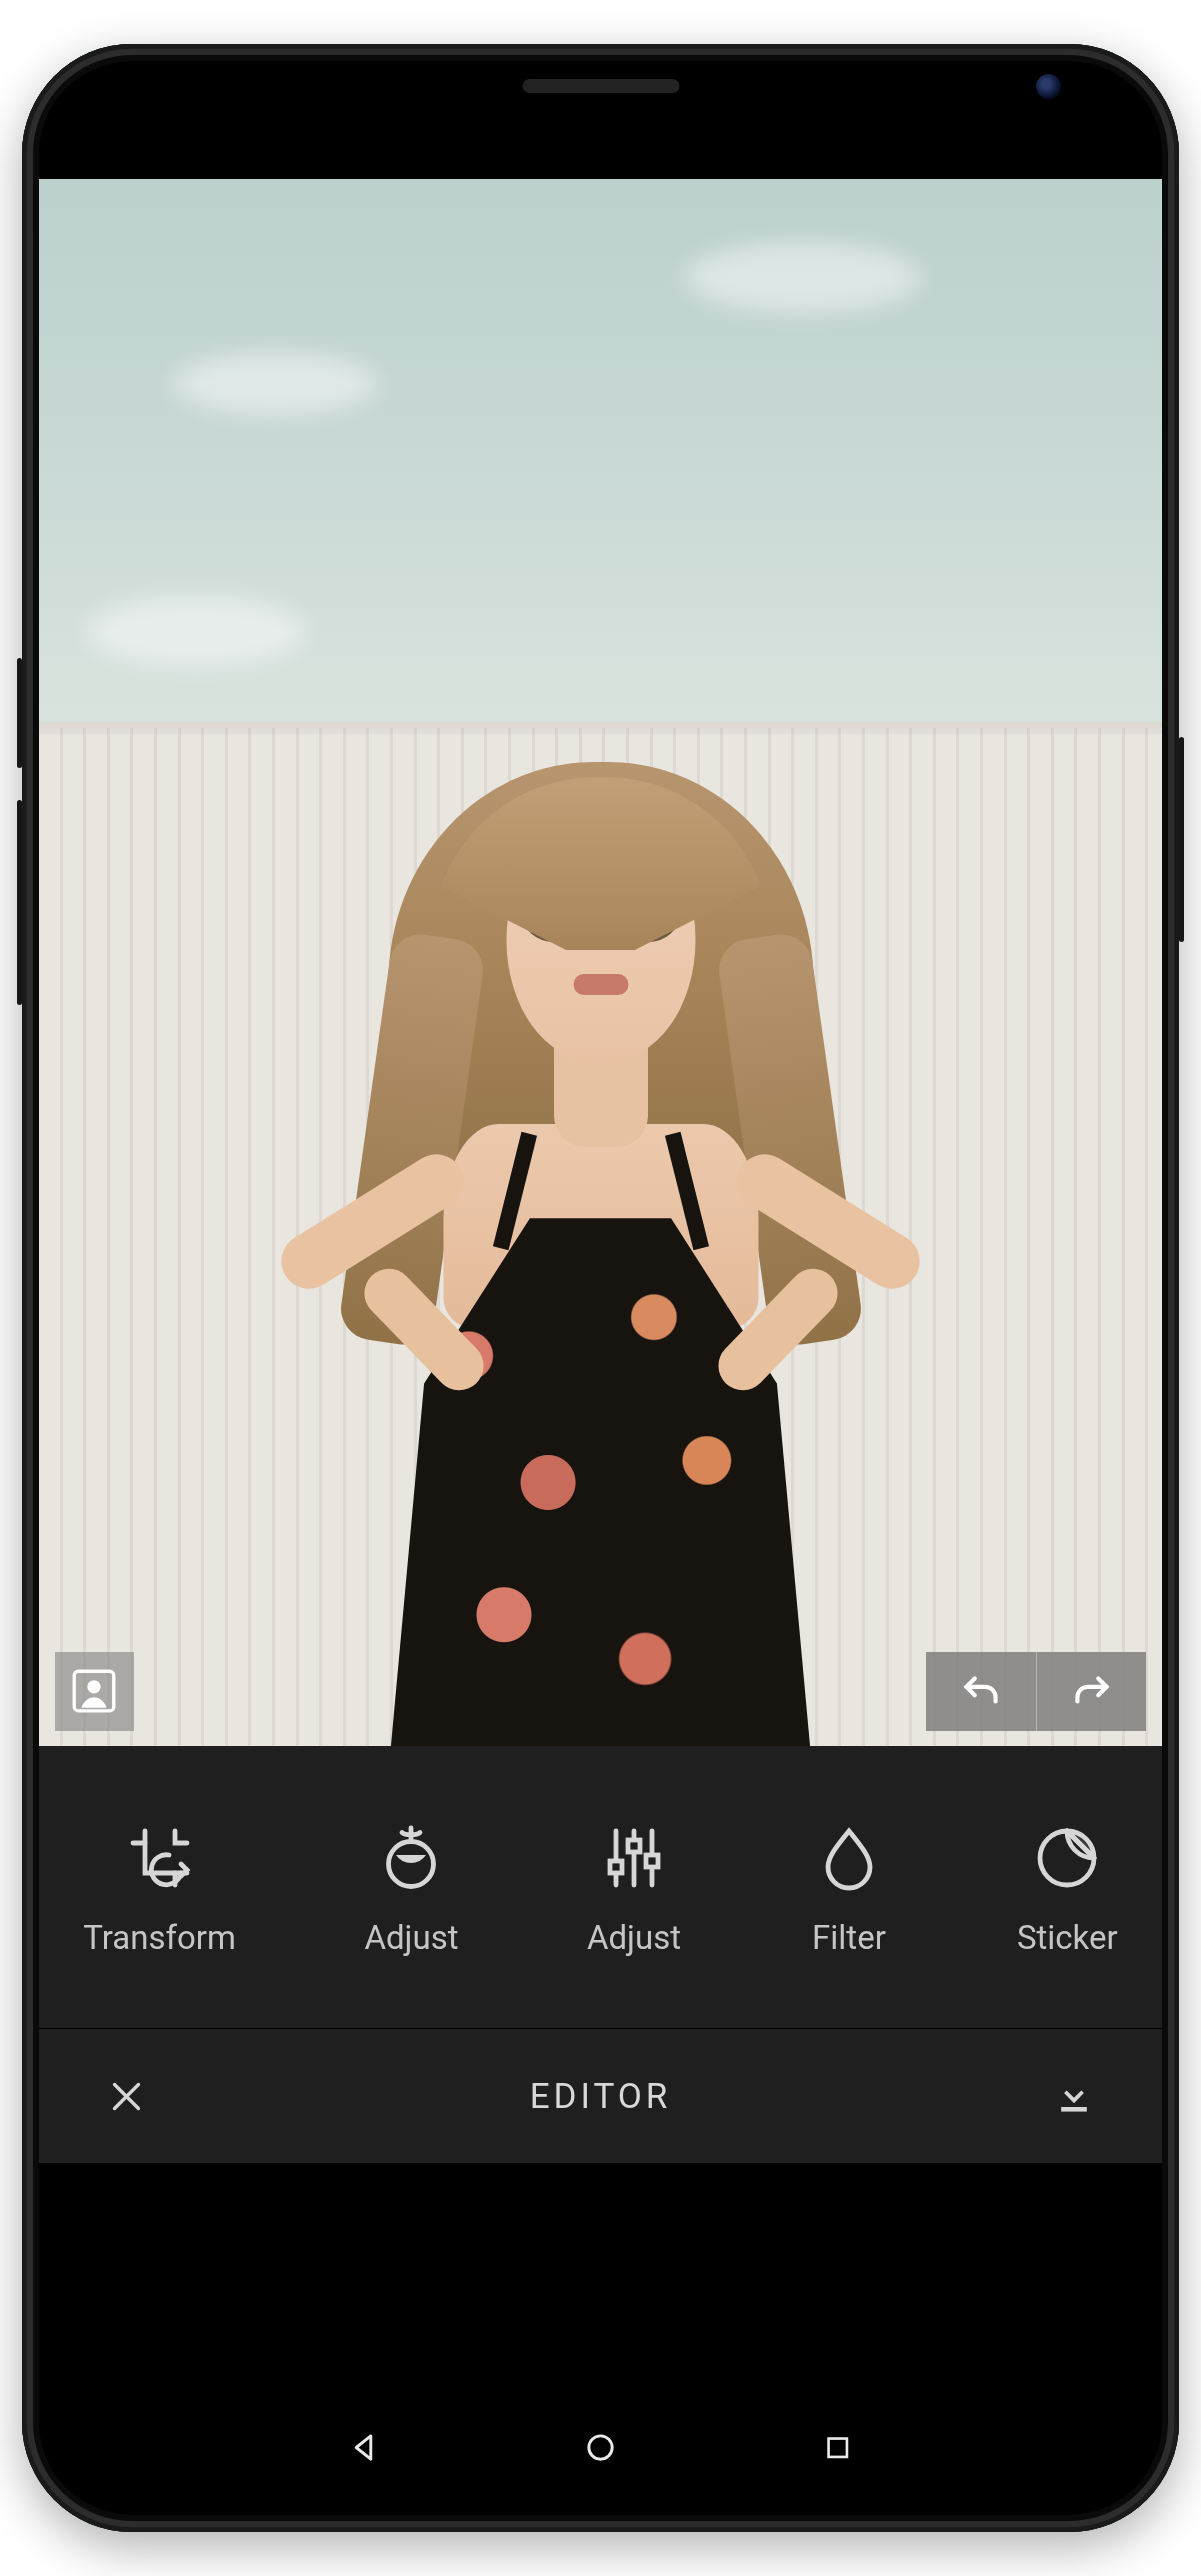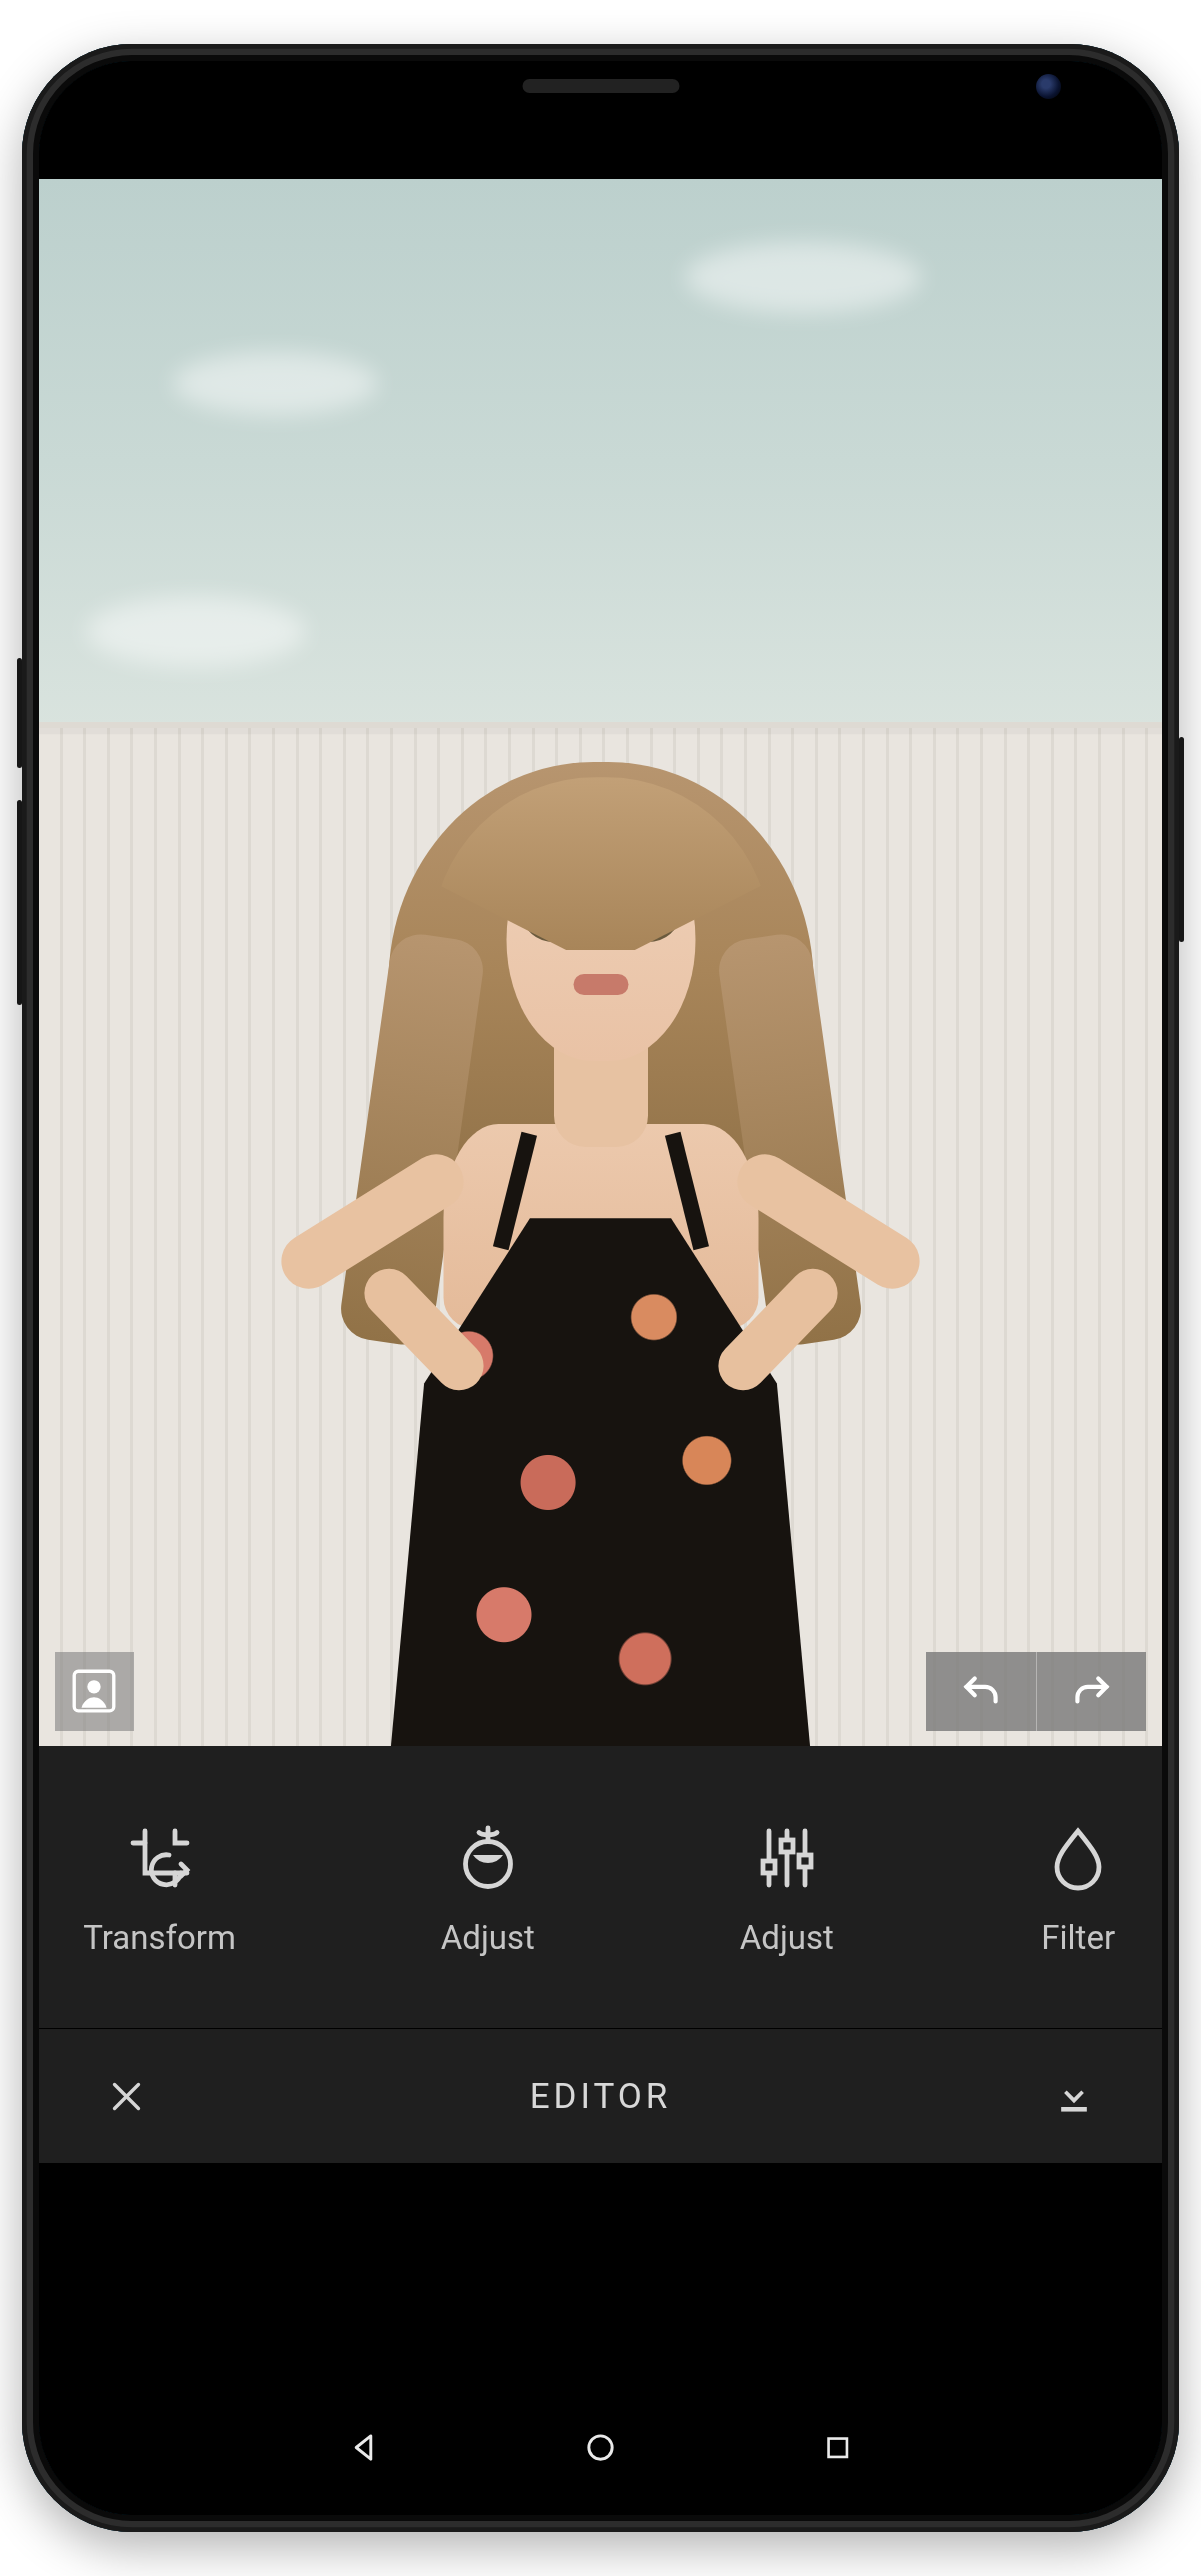--- a/index.html
+++ b/index.html
@@ -256,20 +256,32 @@
         <span class="tool-label">Adjust</span>
       </div>
       <div class="tool">
         <span class="tool-icon">
           <svg width="72" height="72" viewBox="0 0 24 24" fill="none" stroke="#d6d6d6" stroke-width="1.6" stroke-linecap="round">
             <path d="M12 3c4 5 7 8.5 7 12a7 7 0 0 1-14 0c0-3.5 3-7 7-12z"></path>
           </svg>
         </span>
         <span class="tool-label">Filter</span>
       </div>
+      <div class="tool">
+        <span class="tool-icon">
+          <svg width="72" height="72" viewBox="0 0 24 24" fill="none" stroke="#d6d6d6" stroke-width="1.6" stroke-linecap="round" stroke-linejoin="round">
+            <path d="M12 3a9 9 0 1 0 9 9"></path>
+            <path d="M12 3c0 5 4 9 9 9"></path>
+            <path d="M12 3l9 9" stroke-width="0"></path>
+            <path d="M21 12L12 3"></path>
+            <path d="M12 3c5 0 9 4 9 9L12 3z" fill="#d6d6d6" fill-opacity="0.15"></path>
+          </svg>
+        </span>
+        <span class="tool-label">Sticker</span>
+      </div>
     </div>
 
     <div class="editor-bar">
       <div class="editor-btn">
         <span>
           <svg width="41" height="41" viewBox="0 0 24 24" stroke="#d6d6d6" stroke-width="2" stroke-linecap="round">
             <line x1="5" y1="5" x2="19" y2="19"></line>
               <line x1="19" y1="5" x2="5" y2="19"></line>
           </svg>
         </span>

